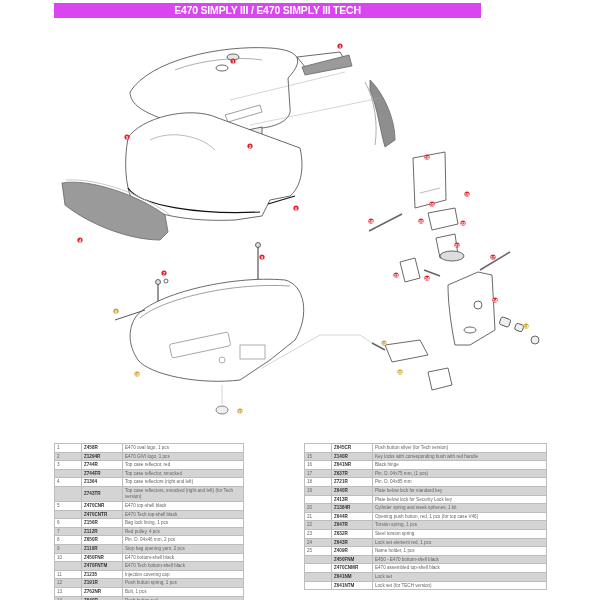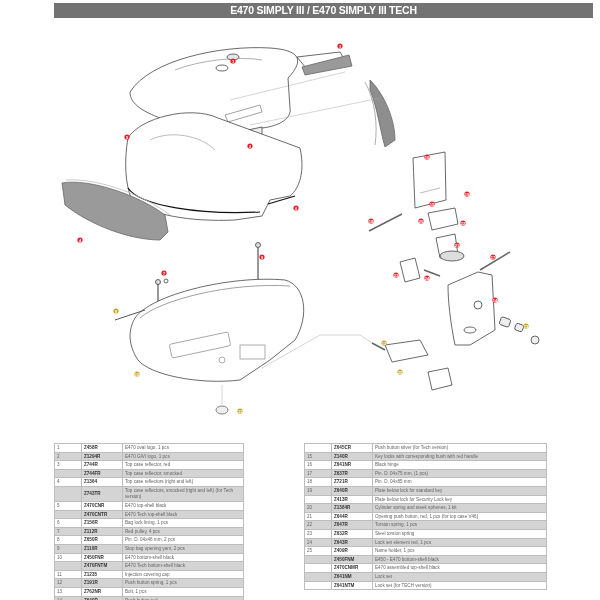--- a/index.html
+++ b/index.html
@@ -1,17 +1,17 @@
 <!DOCTYPE html>
 <html><head>
 <meta charset="utf-8">
 <style>
   html, body { margin:0; padding:0; background:#ffffff; }
   body { width:600px; height:600px; position:relative; overflow:hidden; font-family:"Liberation Sans", sans-serif; }
-  .title-bar { position:absolute; left:54px; top:3px; width:539px; height:15px; background:#737373; color:#fff;
+  .title-bar { position:absolute; left:54px; top:3px; width:427px; height:15px; background:#d946ef; color:#fff;
     font-family:"Liberation Sans", sans-serif; font-weight:bold; font-size:10.5px; letter-spacing:-0.2px;
     text-align:center; line-height:15px; }
   .diagram { position:absolute; left:0; top:20px; width:600px; height:415px; }
   .diagram svg { width:600px; height:415px; display:block; }
   .callout { font-family:"Liberation Sans", sans-serif; font-size:4px; font-weight:bold; fill:#fff; text-anchor:middle; dominant-baseline:central; }
   table.parts { position:absolute; border-collapse:collapse; font-family:"Liberation Sans", sans-serif; font-size:4.6px; color:#555; }
   table.parts td { border:0.6px solid #bdbdbd; padding:0 2px; height:7.6px; line-height:7.6px; vertical-align:middle; }
   table.parts tr.alt td { background:#d4d4d4; }
   table.parts td.num { width:22px; color:#666; }
   table.parts td.code { width:36px; color:#333; font-weight:bold; }

